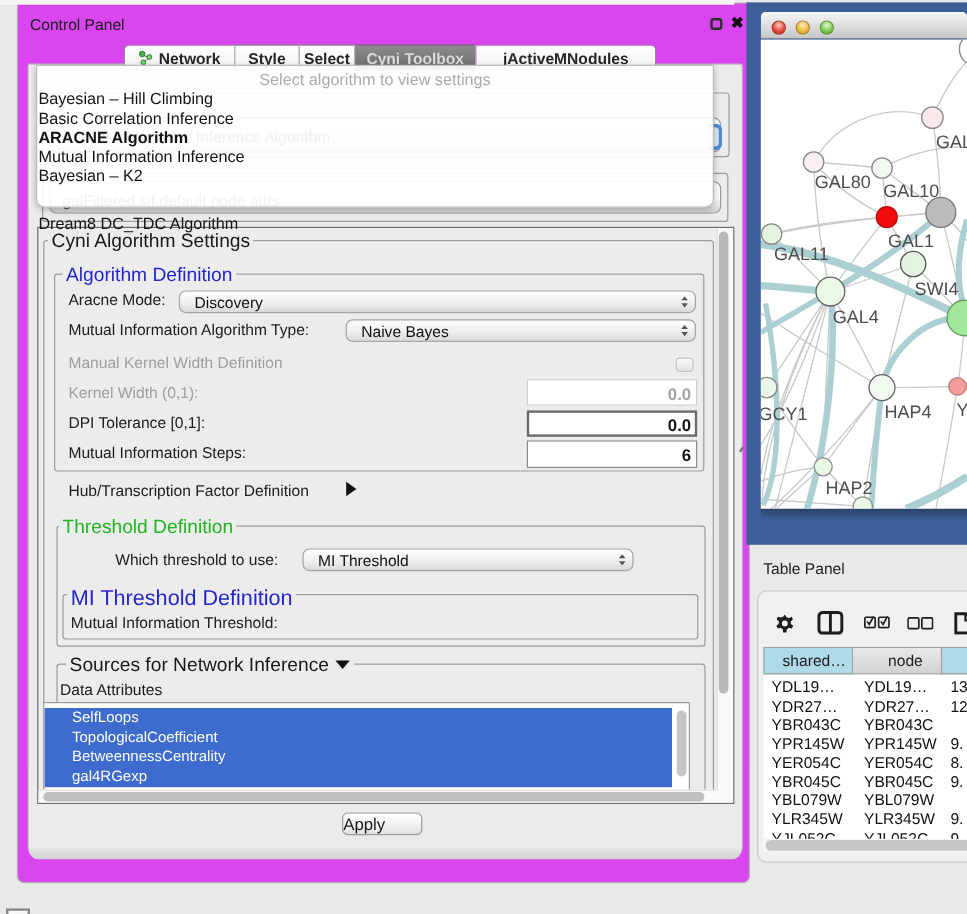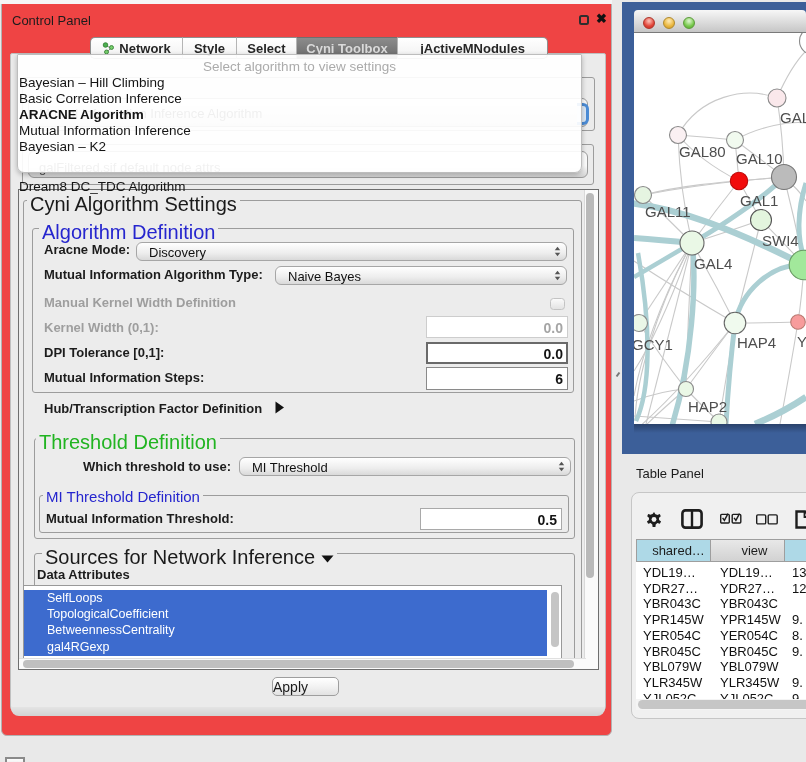--- a/index.html
+++ b/index.html
@@ -1,22 +1,22 @@
 <!DOCTYPE html>
 <html><head>
 <meta charset="utf-8">
 <style>
 * { margin:0; padding:0; box-sizing:border-box; }
 html,body { width:806px; height:762px; overflow:hidden; }
 body { background:#e9e9e9; font-family:"Liberation Sans", sans-serif; }
 #page { position:relative; width:806px; height:762px; overflow:hidden; }
 
 
-#cp { position:absolute; left:1px; top:2px; width:611px; height:734px;
-  background:#ef4444; border:1px solid #b2b2b2; border-radius:0 0 6px 6px; }
+#cp { position:absolute; left:14px; top:2px; width:611px; height:734px;
+  background:#d946ef; border:1px solid #b2b2b2; border-radius:0 0 6px 6px; }
 #cp-title { position:absolute; left:10px; top:10px; font-size:13px; color:#1c1c1c; }
 #cp-float { position:absolute; left:577px; top:12px; width:10px; height:10px;
   border:2px solid #2e2e2e; border-radius:2.5px; }
 #cp-close { position:absolute; left:594px; top:8px; font-size:13px; font-weight:bold; color:#111; }
 
 
 #cp-content { position:absolute; left:8px; top:50px; width:596px; height:661px;
   background:#ebebeb; border:1px solid #c0c0c0; border-radius:2px 2px 8px 8px; }
 
 
@@ -44,22 +44,22 @@
 #popup { position:absolute; left:15px; top:51px; width:565px; height:119px; background:rgba(255,255,255,0.92);
   border:1px solid #bdbdbd; border-radius:1px 1px 7px 7px; box-shadow:0 2px 5px rgba(0,0,0,0.25); }
 #popup .hdr { position:absolute; left:0; right:0; top:4px; text-align:center; font-size:13.5px; color:#ababab; }
 #popup .it { position:absolute; left:1px; font-size:13.5px; color:#141414; white-space:nowrap; }
 
 
 #spane { position:absolute; left:16px; top:186px; width:581px; height:481px;
   background:#ececec; border:1px solid #6e6e6e; overflow:hidden; }
 
 .tgroup { position:absolute; border:1px solid #9c9c9c; border-radius:3px; }
-.tgroup > .tl { position:absolute; top:-8.5px; font-size:20px; background:#ececec; padding:0 3px; white-space:nowrap; }
-label.b { position:absolute; font-size:13px; font-weight:bold; color:#1c1c1c; white-space:nowrap; }
+.tgroup > .tl { position:absolute; top:-8.5px; font-size:16px; background:#ececec; padding:0 3px; white-space:nowrap; }
+label.b { position:absolute; font-size:13px; font-weight:normal; color:#1c1c1c; white-space:nowrap; }
 label.dis { color:#9e9e9e; }
 .combo { position:absolute; height:19px; border:1px solid #a6a6a6; border-radius:6px;
   background:linear-gradient(#ffffff,#ededed 60%,#d9d9d9); font-size:13px; color:#111; }
 .combo span { position:absolute; left:12px; top:2px; }
 .combo .arr { position:absolute; right:5px; top:2.5px; width:7px; height:13px; }
 .tfield { position:absolute; background:#fff; font-size:14px; text-align:right; color:#141414;font-weight:bold; }
 .cell { position:absolute; font-size:13px; white-space:nowrap; }
 </style>
 </head>
 <body>
@@ -74,21 +74,21 @@
 
     <div class="seg" id="tabs-top">
       <div class="tab" style="width:92px;"><svg width="13" height="13" viewBox="0 0 13 13" style="margin-right:4px;">
             <line x1="3.5" y1="3.5" x2="9" y2="6" stroke="#8a8a8a" stroke-width="1"></line>
             <line x1="9" y1="6" x2="5" y2="10" stroke="#8a8a8a" stroke-width="1"></line>
             <circle cx="3.5" cy="3" r="2.3" fill="#4caf50" stroke="#2c7a2c" stroke-width="0.8"></circle>
             <circle cx="9.5" cy="5.5" r="2" fill="#77cf6d" stroke="#2c7a2c" stroke-width="0.8"></circle>
             <circle cx="4.5" cy="10" r="2" fill="#77cf6d" stroke="#2c7a2c" stroke-width="0.8"></circle>
           </svg>Network</div>
       <div class="tab" style="width:54px;">Style</div>
-      <div class="tab" style="width:60px;">Select</div>
+      <div class="tab" style="width:46px;">Select</div>
       <div class="tab sel" style="width:101px;">Cyni Toolbox</div>
       <div class="tab" style="width:151px;">jActiveMNodules</div>
     </div>
 
     <div class="bgroup" style="left:20px; top:74px; width:573px; height:54px;"></div>
     <div class="bgroup" style="left:20px; top:141px; width:572px; height:41px;"></div>
     <div id="bcombo">
         <span>galFiltered.sif default node attrs</span>
       </div>
     <div style="position:absolute; left:26px; top:95px; width:560px; height:29px; border:1px solid #9a9a9a; border-radius:6px; background:linear-gradient(#fdfdfd,#d8d8d8);">
@@ -132,32 +132,31 @@
 
       <label class="b" style="left:25px; top:211px;">Hub/Transcription Factor Definition</label>
       <svg style="position:absolute; left:255px; top:211px;" width="11" height="13" viewBox="0 0 11 13">
           <path d="M1.5 0.5 L10 6.5 L1.5 12.5 Z" fill="#111"></path>
         </svg>
 
       <div class="tgroup" style="left:15px; top:248px; width:541px; height:101px;">
         <span class="tl" style="left:1px; color:#21b421;">Threshold Definition</span>
       </div>
       <label class="b" style="left:64px; top:269px;">Which threshold to use:</label>
-      <div class="combo" style="left:220px; top:266.5px; width:332px;">
+      <div class="combo" style="left:220px; top:266.5px; width:276px;">
           <span>MI Threshold</span>
         <svg class="arr" viewBox="0 0 9 14">
             <path d="M4.5 1 L8 5.4 L1 5.4 Z" fill="#555"></path>
             <path d="M4.5 13 L8 8.6 L1 8.6 Z" fill="#555"></path>
           </svg>
       </div>
       <div class="tgroup" style="left:20px; top:305px; width:530px; height:38px;">
-        <span class="tl" style="left:3px; color:#2525ce; font-size:15px; top:-8px;">MI Threshold Definition</span>
+        <span class="tl" style="left:3px; color:#2525ce; font-size:18px; top:-8px;">MI Threshold Definition</span>
       </div>
       <label class="b" style="left:27px; top:321px;">Mutual Information Threshold:</label>
-      <div class="tfield" style="left:401px; top:318px; width:142px; height:22px; border:1px solid #a9a9a9; padding:3px 4px 0 0;">0.5</div>
 
       <div class="tgroup" style="left:15px; top:363px; width:541px; height:320px;">
         <span class="tl" style="left:7px; color:#1a1a1a;">Sources for Network Inference <svg width="13" height="8" viewBox="0 0 13 8" style="vertical-align:1px;">
               <path d="M0.5 0.5 L12.5 0.5 L6.5 7.5 Z" fill="#111"></path>
             </svg></span>
       </div>
       <label class="b" style="left:18px; top:377px;">Data Attributes</label>
 
       <div style="position:absolute; left:4px; top:395px; width:539px; height:74px; background:#ffffff; border:1px solid #999; border-bottom:none; overflow:hidden;">
         <div style="position:absolute; left:0px; top:3.5px; width:523px; height:66px; background:#3d6bce;"></div>
@@ -319,21 +318,21 @@
         <rect x="12.2" y="0.9" width="9" height="9" rx="1.2" fill="none" stroke="#1d1d1d" stroke-width="1.4"></rect>
       </svg>
       <svg style="position:absolute; left:163px; top:17px;" width="17" height="19" viewBox="0 0 17 19">
         <path d="M1.5 1.5 L10 1.5 L15 6.5 L15 17.5 L1.5 17.5 Z" fill="none" stroke="#1d1d1d" stroke-width="2.4"></path>
         <path d="M9.5 1.5 L9.5 7 L15 7" fill="none" stroke="#1d1d1d" stroke-width="1.8"></path>
       </svg>
 
       <div style="position:absolute; left:4px; top:46px; width:181px; height:171px; overflow:hidden; background:#fff;">
 
         <div style="position:absolute; left:0; top:0; width:75px; height:23px; background:#aed9e7; border:1px solid #9e9e9e; font-size:13px; color:#1d1d1d; text-align:center; line-height:22px; text-indent:10px;">shared…</div>
-        <div style="position:absolute; left:75px; top:0; width:74px; height:23px; background:linear-gradient(#e8e8e8,#d2d2d2); border:1px solid #9e9e9e; border-left:none; font-size:13px; color:#1d1d1d; text-align:center; line-height:22px; text-indent:14px;">view</div>
+        <div style="position:absolute; left:75px; top:0; width:74px; height:23px; background:linear-gradient(#e8e8e8,#d2d2d2); border:1px solid #9e9e9e; border-left:none; font-size:13px; color:#1d1d1d; text-align:center; line-height:22px; text-indent:14px;">node</div>
         <div style="position:absolute; left:149px; top:0; width:40px; height:23px; background:#aed9e7; border:1px solid #9e9e9e; border-left:none;"></div>
 
         <div class="cell" style="left:7px; top:26px; line-height:15.7px; color:#111;">YDL19…<br>YDR27…<br>YBR043C<br>YPR145W<br>YER054C<br>YBR045C<br>YBL079W<br>YLR345W<br>YJL052C</div>
         <div class="cell" style="left:84px; top:26px; line-height:15.7px; color:#111;">YDL19…<br>YDR27…<br>YBR043C<br>YPR145W<br>YER054C<br>YBR045C<br>YBL079W<br>YLR345W<br>YJL052C</div>
         <div class="cell" style="left:156px; top:26px; line-height:15.7px; color:#111;">13<br>12<br>&nbsp;<br>9.<br>8.<br>9.<br>&nbsp;<br>9.<br>9.</div>
 
         <div style="position:absolute; left:0px; top:160px; width:181px; height:11px; background:#f4f4f4;"></div>
         <div style="position:absolute; left:2px; top:161px; width:179px; height:9px; background:#c6c6c6; border-radius:5px 0 0 5px;"></div>
       </div>
     </div>

